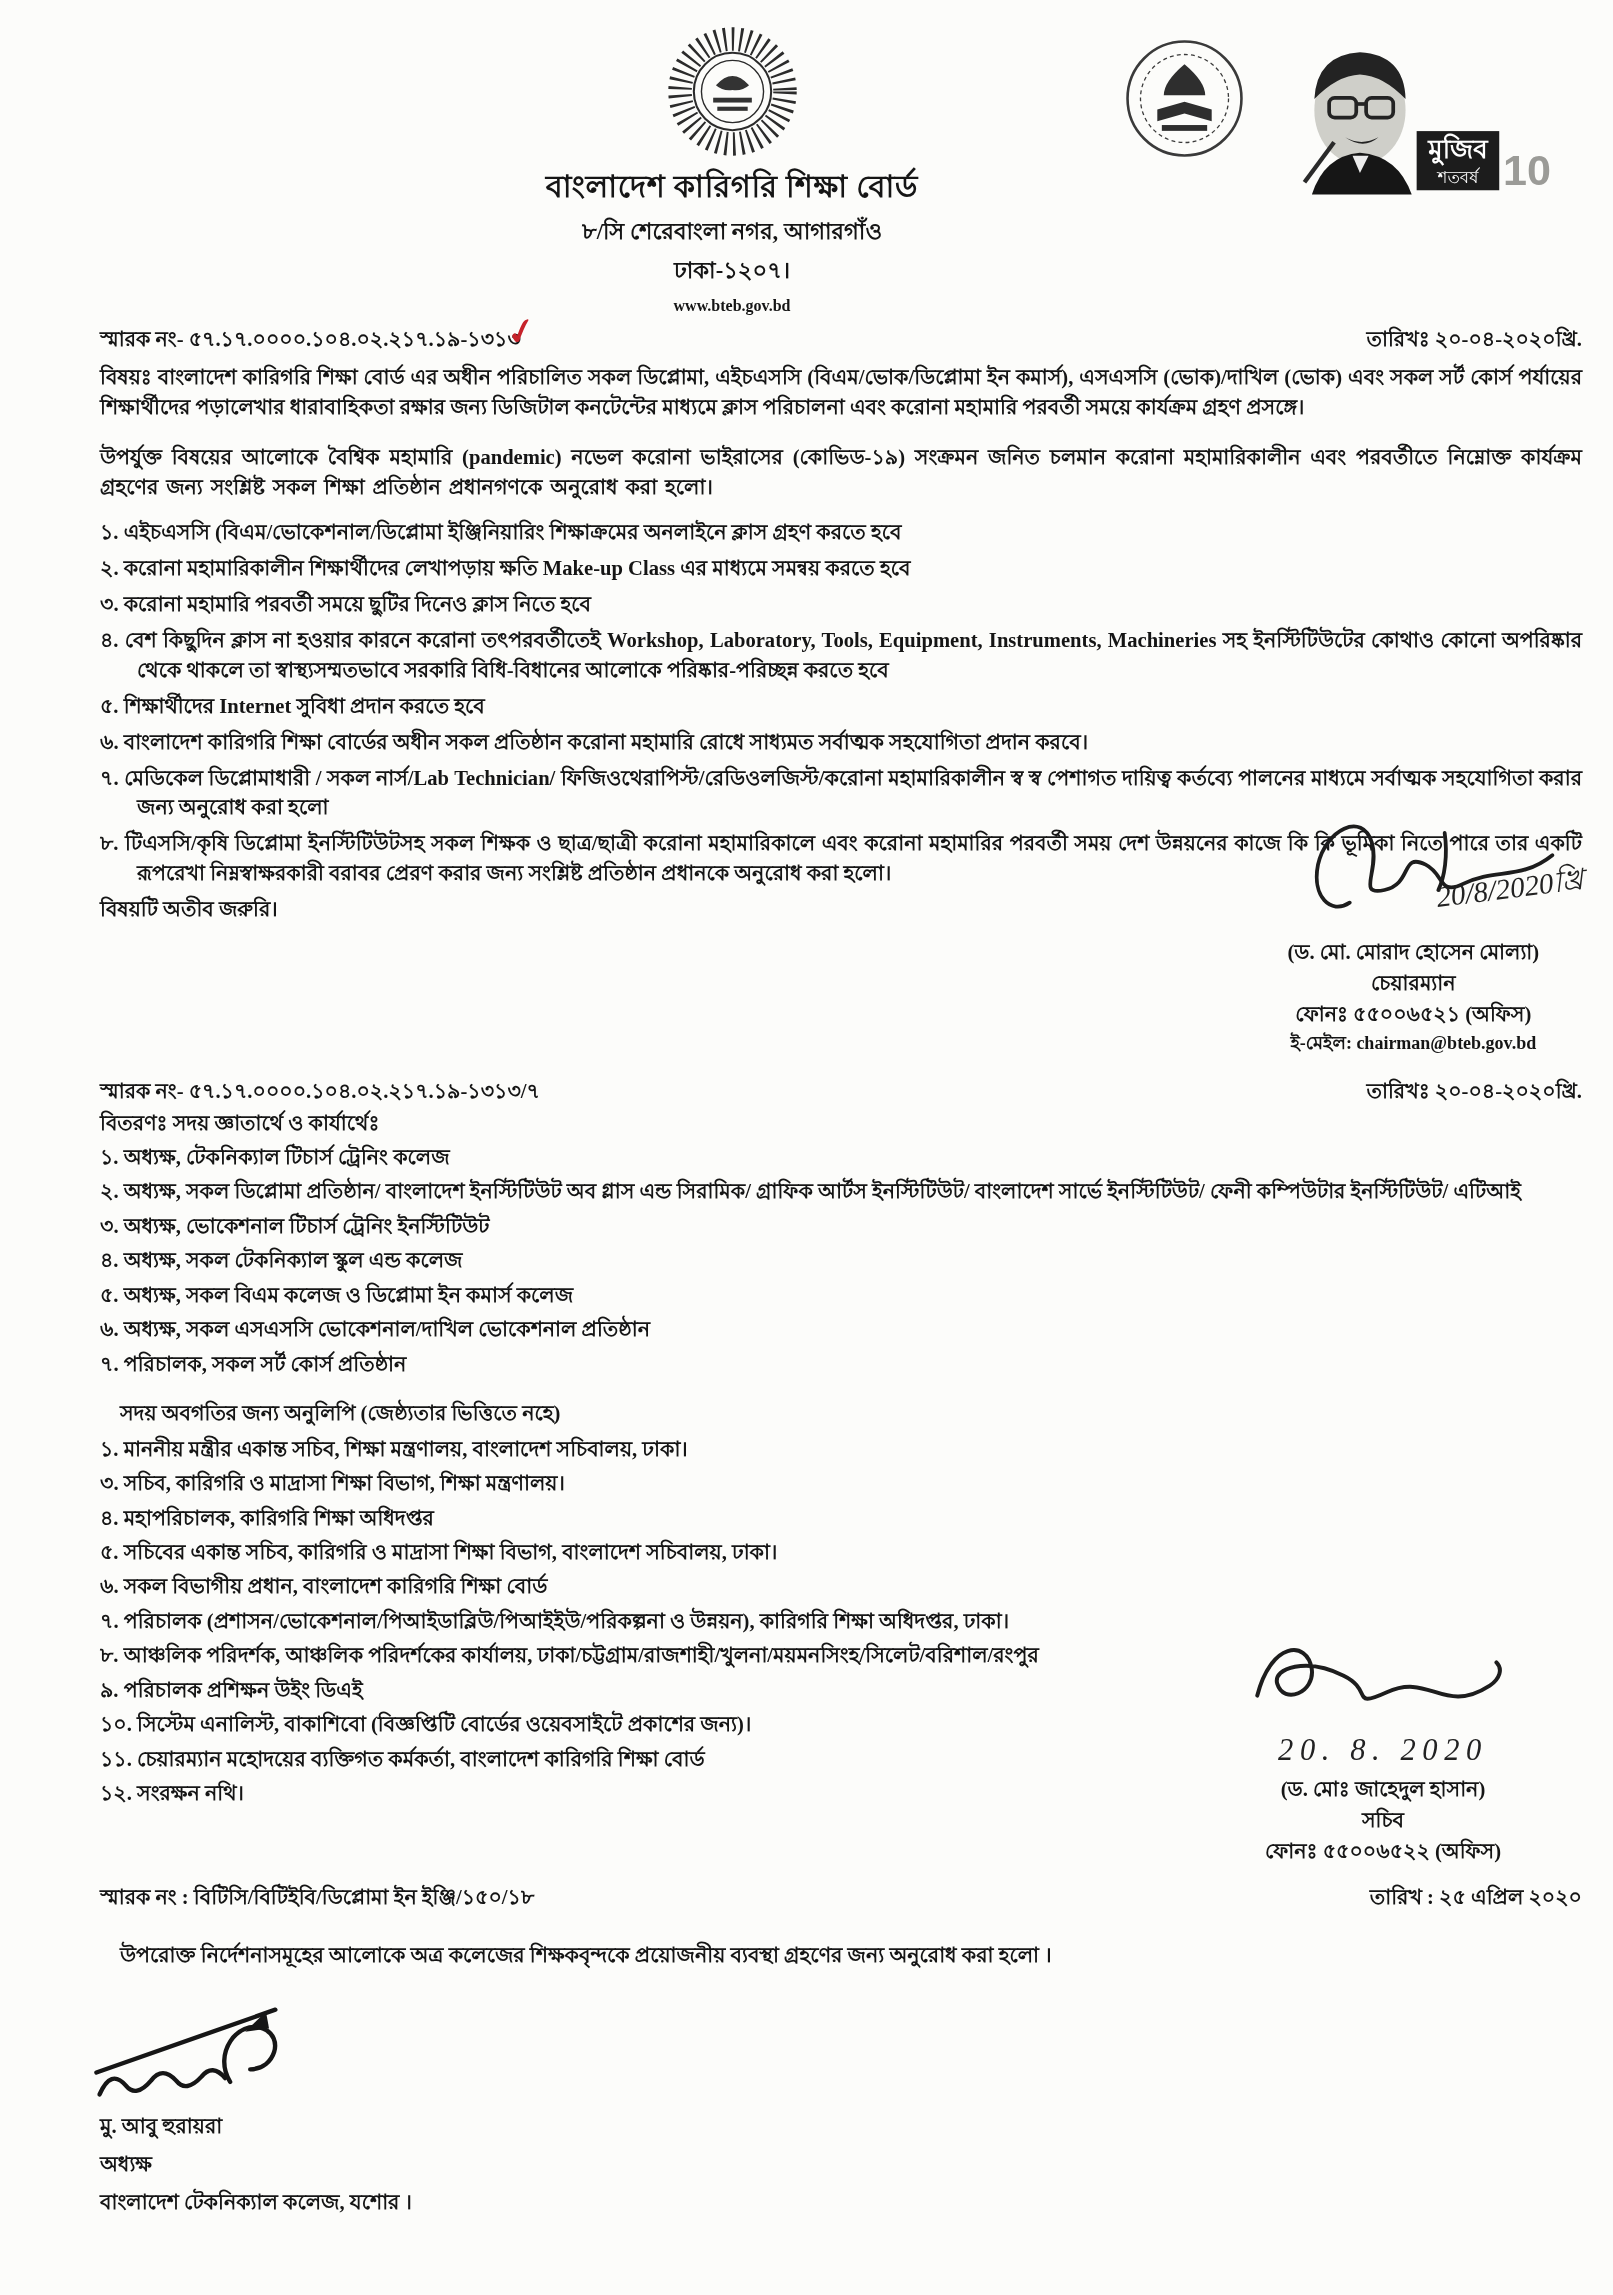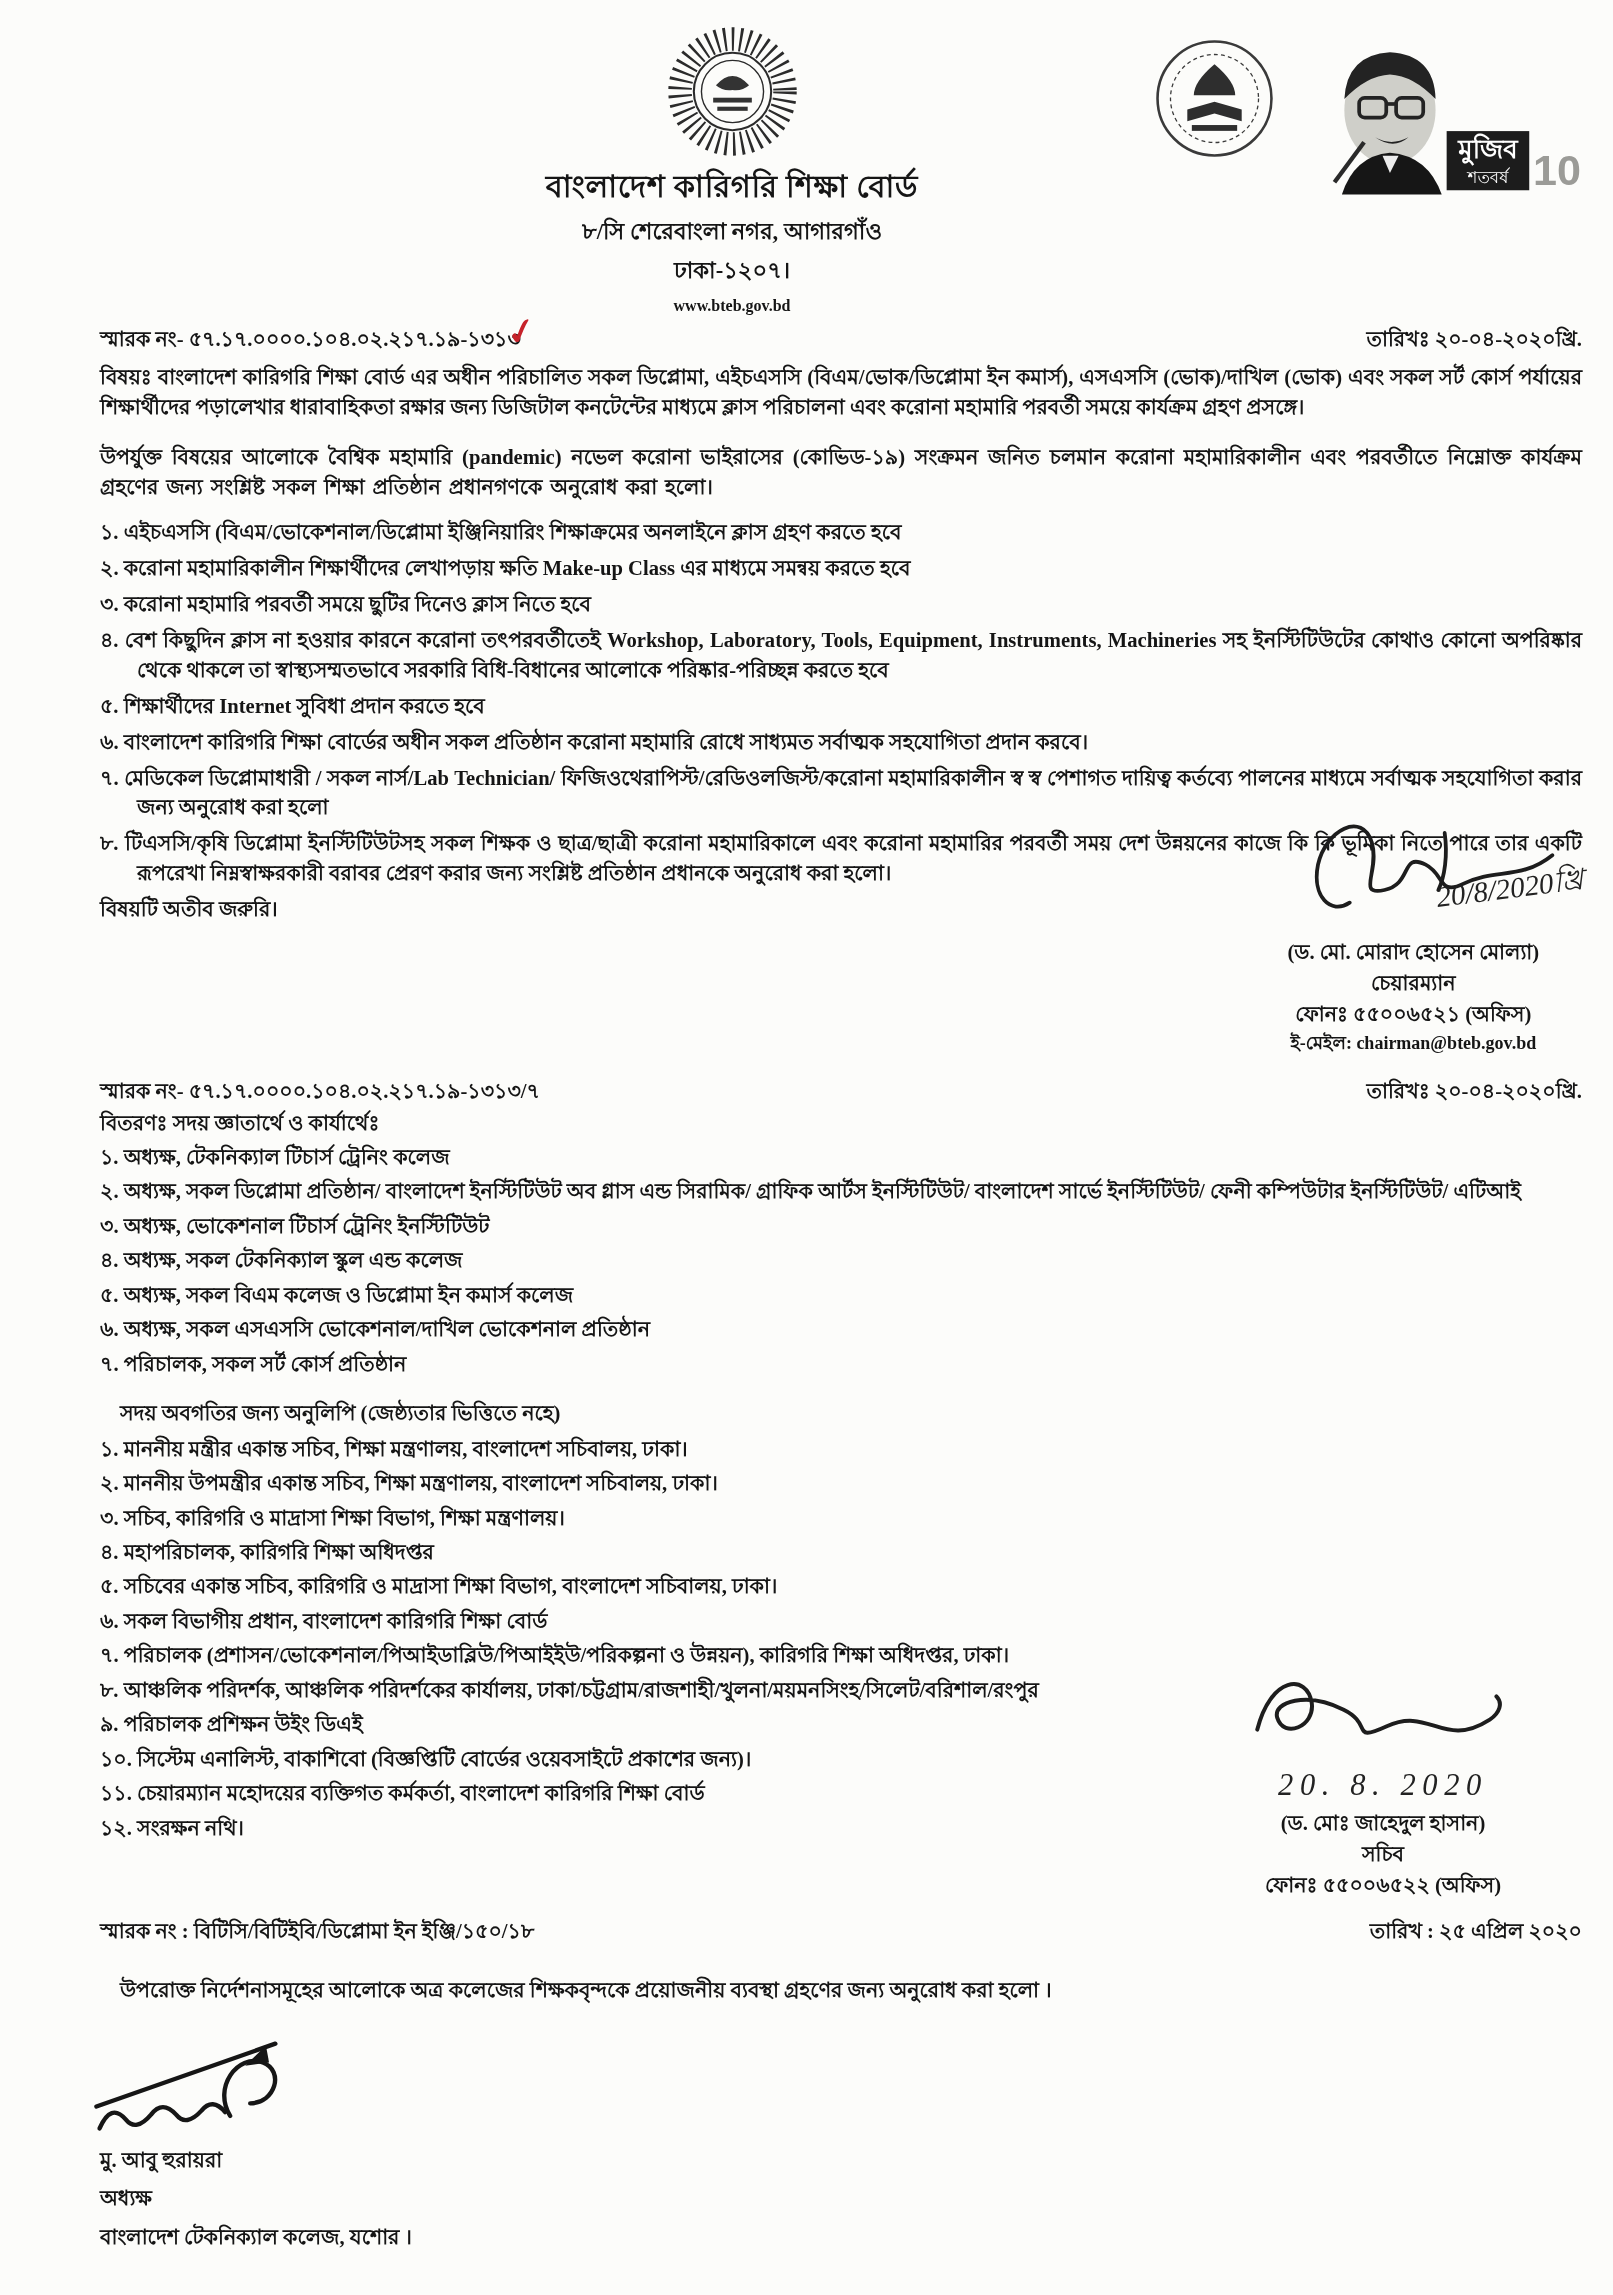--- a/index.html
+++ b/index.html
@@ -15,21 +15,21 @@
     padding:18.6px 32px 13.3px 100px;
     overflow:hidden;
   }
   
   .header{position:relative;height:300px;}
   .hdr-center{position:absolute;left:8px;right:226px;top:0;text-align:center;}
   .seal-wrap{width:143px;height:145px;margin:0 auto;}
   .org-name{font-size:30.5px;font-weight:700;margin-top:1.3px;letter-spacing:0.7px;}
   .addr{font-size:22.6px;font-weight:600;margin-top:6.6px;}
   .website{font-size:16px;font-weight:700;margin-top:6.6px;font-family:"Liberation Serif","DejaVu Serif",serif;}
-  .hdr-right{position:absolute;right:1px;top:18.6px;display:flex;gap:40px;align-items:flex-start;text-align:right;}
+  .hdr-right{position:absolute;right:31px;top:18.6px;display:flex;gap:40px;align-items:flex-start;text-align:right;}
   
   .memo-row{display:flex;justify-content:space-between;font-weight:600;}
   #memo1{margin-top:6.6px;position:relative;}
   .memo-num{position:relative;}
   .red-tick{position:absolute;left:411px;top:-13.3px;color:#c6222a;font-size:26.5px;font-weight:700;transform:rotate(-12deg);}
   
   .subject{margin-top:8px;font-weight:700;text-align:justify;}
   .intro{margin-top:20px;text-align:justify;font-weight:600;word-spacing:2.7px;}
   .directives{margin-top:16px;}
   .li{padding-left:37px;text-indent:-37px;margin-bottom:6px;font-weight:600;text-align:justify;}
@@ -158,21 +158,20 @@
       <div class="li2">৪. অধ্যক্ষ, সকল টেকনিক্যাল স্কুল এন্ড কলেজ</div>
       <div class="li2">৫. অধ্যক্ষ, সকল বিএম কলেজ ও ডিপ্লোমা ইন কমার্স কলেজ</div>
       <div class="li2">৬. অধ্যক্ষ, সকল এসএসসি ভোকেশনাল/দাখিল ভোকেশনাল প্রতিষ্ঠান</div>
       <div class="li2">৭. পরিচালক, সকল সর্ট কোর্স প্রতিষ্ঠান</div>
     </div>
 
   <div class="copy-head">সদয় অবগতির জন্য অনুলিপি (জেষ্ঠ্যতার ভিত্তিতে নহে)</div>
   <div class="copy-flex">
     <div class="copy-list">
         <div class="li2">১. মাননীয় মন্ত্রীর একান্ত সচিব, শিক্ষা মন্ত্রণালয়, বাংলাদেশ সচিবালয়, ঢাকা।</div>
-        <div class="li2">২. মাননীয় উপমন্ত্রীর একান্ত সচিব, শিক্ষা মন্ত্রণালয়, বাংলাদেশ সচিবালয়, ঢাকা।</div>
         <div class="li2">৩. সচিব, কারিগরি ও মাদ্রাসা শিক্ষা বিভাগ, শিক্ষা মন্ত্রণালয়।</div>
         <div class="li2">৪. মহাপরিচালক, কারিগরি শিক্ষা অধিদপ্তর</div>
         <div class="li2">৫. সচিবের একান্ত সচিব, কারিগরি ও মাদ্রাসা শিক্ষা বিভাগ, বাংলাদেশ সচিবালয়, ঢাকা।</div>
         <div class="li2">৬. সকল বিভাগীয় প্রধান, বাংলাদেশ কারিগরি শিক্ষা বোর্ড</div>
         <div class="li2">৭. পরিচালক (প্রশাসন/ভোকেশনাল/পিআইডাব্লিউ/পিআইইউ/পরিকল্পনা ও উন্নয়ন), কারিগরি শিক্ষা অধিদপ্তর, ঢাকা।</div>
         <div class="li2">৮. আঞ্চলিক পরিদর্শক, আঞ্চলিক পরিদর্শকের কার্যালয়, ঢাকা/চট্টগ্রাম/রাজশাহী/খুলনা/ময়মনসিংহ/সিলেট/বরিশাল/রংপুর</div>
         <div class="li2">৯. পরিচালক প্রশিক্ষন উইং ডিএই</div>
         <div class="li2">১০. সিস্টেম এনালিস্ট, বাকাশিবো (বিজ্ঞপ্তিটি বোর্ডের ওয়েবসাইটে প্রকাশের জন্য)।</div>
         <div class="li2">১১. চেয়ারম্যান মহোদয়ের ব্যক্তিগত কর্মকর্তা, বাংলাদেশ কারিগরি শিক্ষা বোর্ড</div>
         <div class="li2">১২. সংরক্ষন নথি।</div>

